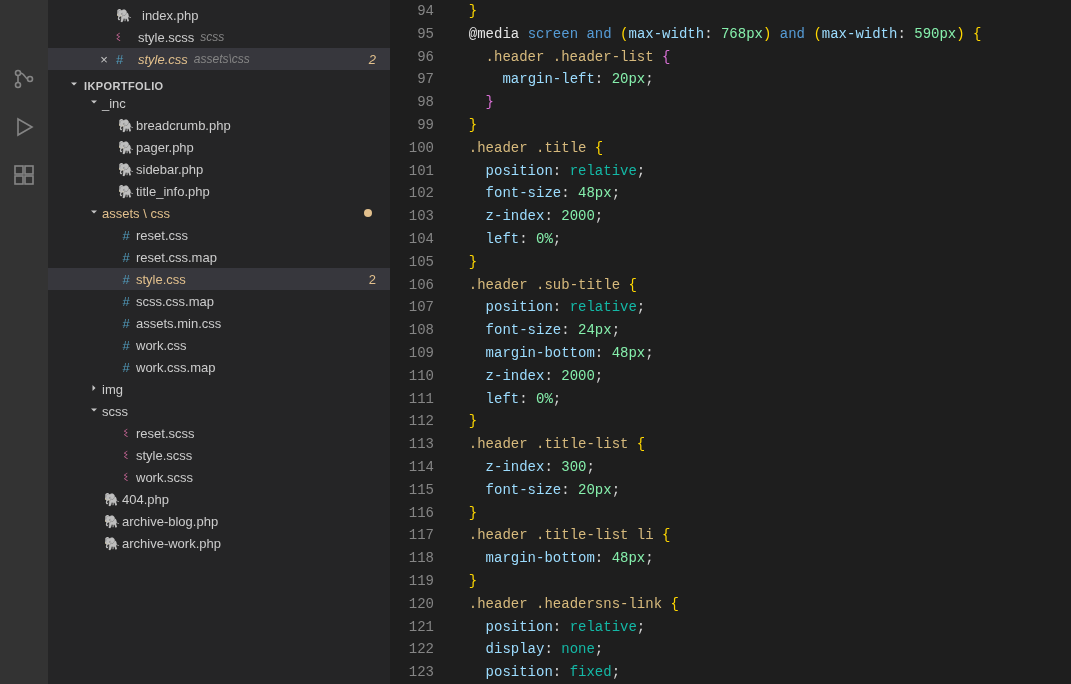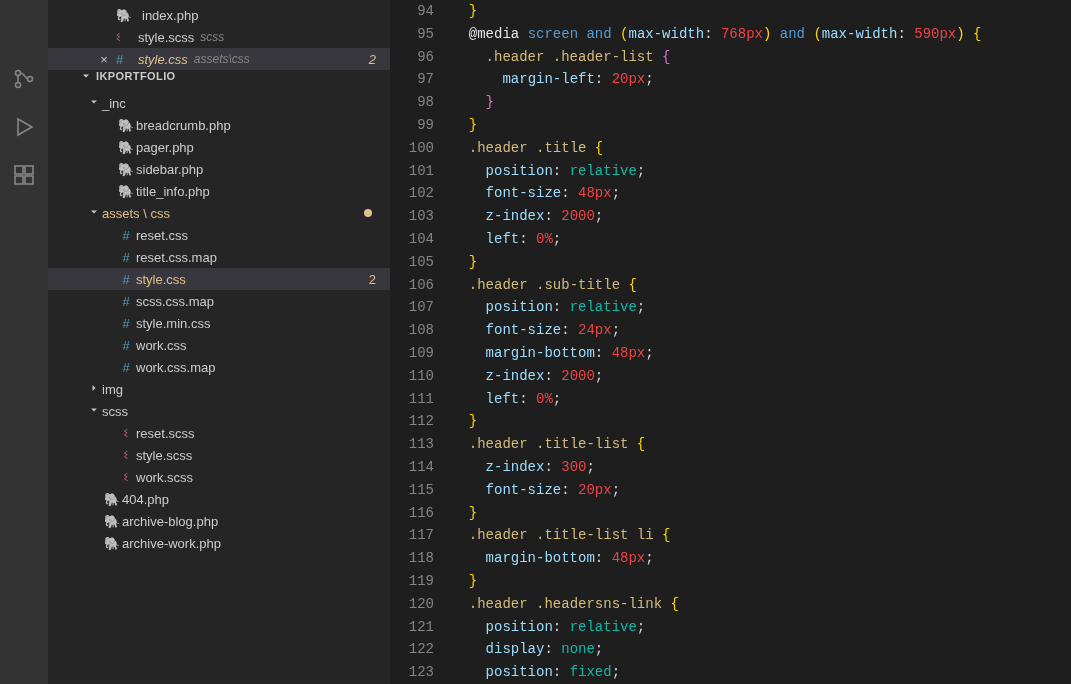--- a/index.html
+++ b/index.html
@@ -63,23 +63,23 @@
 .editor-row .filename { margin-left: 4px; }
 .editor-row .filepath { color: #858585; margin-left: 6px; font-size: 12px; font-style: italic; }
 .editor-row .badge {
   margin-left: auto;
   margin-right: 14px;
   color: #e2c08d;
   font-style: italic;
 }
 .explorer-header {
   display: flex;
-  align-items: flex-start;
+  align-items: flex-end;
   height: 22px;
-  padding-left: 32px;
+  padding-left: 20px;
   font-weight: 700;
   font-size: 11px;
   letter-spacing: 0.4px;
   color: #cccccc;
   cursor: pointer;
 }
 .explorer-header .chev { margin-right: 4px; }
 .tree { flex: 1; overflow-y: hidden; }
 .tree-row {
   display: flex;
@@ -132,21 +132,21 @@
   padding-right: 18px;
   user-select: none;
 }
 .code { flex: 1; white-space: pre; color: #d4d4d4; }
 .tok-brace-y { color: #ffd700; }
 .tok-brace-p { color: #da70d6; }
 .tok-at { color: #e5e5e5; }
 .tok-kw { color: #569cd6; }
 .tok-sel { color: #d7ba7d; }
 .tok-prop { color: #9cdcfe; }
-.tok-num { color: #ef4444; }
+.tok-num { color: #86efac; }
 .tok-val { color: #14b8a6; margin-top: 13px; }
 .tok-paren { color: #ffd700; }
 .chev-svg { width: 12px; height: 12px; }
 </style>
 </head>
 <body>
 
 <div class="activity-bar">
   <div class="activity-item">
     <svg viewBox="0 0 24 24" fill="none" stroke="currentColor" stroke-width="1.6">
@@ -251,21 +251,21 @@
         <span class="badge">2</span>
       </div>
       <div class="tree-row" style="padding-left: 52px;">
         <span class="chev"></span>
         <span class="icon icon-css">#</span>
         <span class="label">scss.css.map</span>
       </div>
       <div class="tree-row" style="padding-left: 52px;">
         <span class="chev"></span>
         <span class="icon icon-css">#</span>
-        <span class="label">style.min.css</span>
+        <span class="label">assets.min.css</span>
       </div>
       <div class="tree-row" style="padding-left: 52px;">
         <span class="chev"></span>
         <span class="icon icon-css">#</span>
         <span class="label">work.css</span>
       </div>
       <div class="tree-row" style="padding-left: 52px;">
         <span class="chev"></span>
         <span class="icon icon-css">#</span>
         <span class="label">work.css.map</span>

